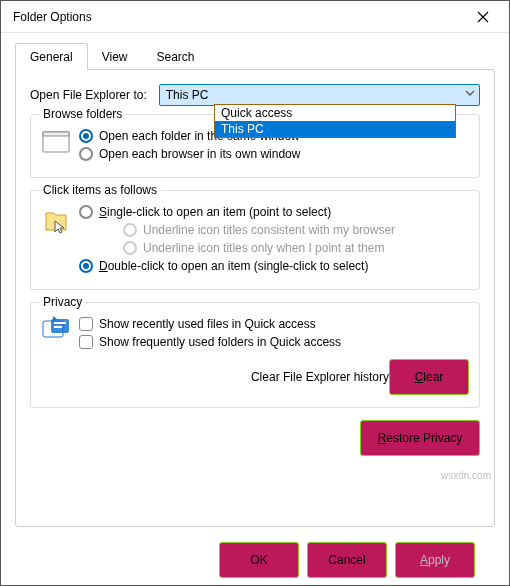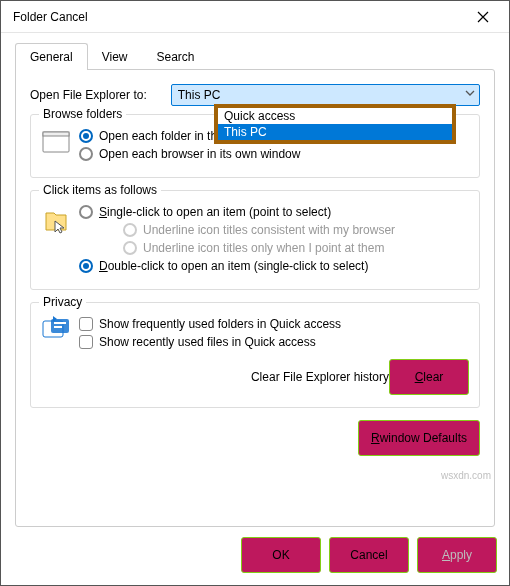--- a/index.html
+++ b/index.html
@@ -7,56 +7,56 @@
 .window { width: 510px; height: 586px; border: 1px solid #555; background: #fff; display: flex; flex-direction: column; }
 .titlebar { height: 32px; background: #fff; border-bottom: 1px solid #e5e5e5; display: flex; align-items: center; padding: 0 4px 0 12px; }
 .titlebar .title { flex: 1; font-size: 12px; color: #000; }
 .titlebar .close { width: 44px; height: 30px; display: flex; align-items: center; justify-content: center; color: #000; }
 .client { flex: 1; padding: 10px 14px 14px 14px; display: flex; flex-direction: column; position: relative; }
 .tabstrip { display: flex; position: relative; z-index: 2; }
 .tab { padding: 6px 14px 6px 14px; border: 1px solid #ccc; border-bottom: none; background: #fff; border-radius: 3px 3px 0 0; margin-right: -1px; cursor: default; position: relative; }
 .tab.inactive { border-color: transparent; background: transparent; }
 .tab.active { z-index: 3; }
 .tabpanel { border: 1px solid #ccc; background: #fff; margin-top: -1px; border-radius: 0 3px 3px 3px; padding: 14px 14px 14px 14px; flex: 1; position: relative; }
-.row-top { display: flex; align-items: center; gap: 24px; margin-bottom: 8px; }
+.row-top { display: flex; align-items: center; gap: 12px; margin-bottom: 8px; }
 .combo { flex: 1; height: 22px; border: 1px solid #0078d7; background: #cde8ff; padding: 0 20px 0 6px; position: relative; border-radius: 2px; }
 .combo .chev { position: absolute; right: 4px; top: 3px; color: #444; }
-.dropdown-list { position: absolute; left: 198px; right: 38px; top: 34px; border: 4px solid #a16207; background: #fff; z-index: 20; }
+.dropdown-list { position: absolute; left: 198px; right: 38px; top: 34px; border: 1px solid #a16207; background: #fff; z-index: 20; }
 .dropdown-list .opt { padding: 1px 6px; }
 .dropdown-list .opt.sel { background: #0078d7; color: #fff; }
 .fieldset { border: 1px solid #ddd; border-radius: 3px; margin: 8px 0 12px 0; padding: 12px 10px 12px 10px; position: relative; }
 .fieldset .legend { position: absolute; top: -8px; left: 8px; background: #fff; padding: 0 4px; color: #000; }
 .optrow { display: flex; align-items: center; gap: 6px; margin: 2px 0 4px 0; }
 .optrow.sub { margin-left: 44px; color: #999; }
 .ficon { width: 30px; height: 30px; flex-shrink: 0; display: flex; align-items: center; justify-content: center; }
 .radio { width: 14px; height: 14px; border: 2px solid #888; border-radius: 50%; display: inline-flex; align-items: center; justify-content: center; flex-shrink: 0; }
 .radio.checked { border-color: #0067c0; }
 .radio.checked::after { content: ""; width: 6px; height: 6px; border-radius: 50%; background: #0067c0; }
 .radio.dis { border-color: #ccc; }
 .chk { width: 14px; height: 14px; border: 1px solid #888; border-radius: 3px; flex-shrink: 0; }
 .btn { height: 36px; min-width: 80px; border: 1px solid #84cc16; border-radius: 3px; background: #be185d; display: inline-flex; align-items: center; justify-content: center; padding: 0 12px; }
 .btnrow-restore { text-align: right; margin: 4px 0 0 0; }
 .clear-row { display: flex; align-items: center; justify-content: flex-end; margin-top: 10px; padding-left: 2px; }
-.footer { height: 44px; border-top: 0; display: flex; align-items: flex-end; justify-content: flex-end; padding: 6px 12px 12px 18px; gap: 8px; }
+.footer { height: 44px; border-top: 0; display: flex; align-items: center; justify-content: flex-end; padding: 6px 34px 12px 18px; gap: 8px; }
 .u { text-decoration: underline; }
 .dim { color: #bdbdbd; }
 svg { display: block; }
 .watermark { position: absolute; right: 18px; bottom: 60px; font-size: 10px; color: #c0c0c0; margin-top: 6px; }
 .tabpanel-inner-scroll { height: 100%; }
 .privacy-body { display: flex; gap: 8px; }
 .privacy-body .pric { width: 30px; }
 .privacy-body .prcontent { flex: 1; }
 .combo-text{ line-height:20px;}
 </style>
 </head>
 <body>
 
 <div class="window">
   <div class="titlebar">
-    <div class="title">Folder Cancel</div>
+    <div class="title">Folder Options</div>
     <div class="close">
       <svg width="12" height="12" viewBox="0 0 12 12">
           <path d="M1 1 L11 11 M11 1 L1 11" stroke="#000" stroke-width="1.2"></path>
         </svg>
     </div>
   </div>
 
   <div class="client">
     <div class="tabstrip">
       <div class="tab active"><span>General</span></div>
@@ -144,39 +144,39 @@
                   <rect x="2" y="6" width="20" height="16" rx="2" fill="#fff" stroke="#1976d2"></rect>
                   <path d="M12 1l4 3-4 3z" fill="#1976d2"></path>
                   <rect x="10" y="4" width="18" height="14" rx="2" fill="#1976d2" opacity="0.85"></rect>
                   <rect x="13" y="7" width="12" height="2" fill="#fff"></rect>
                   <rect x="13" y="11" width="8" height="2" fill="#fff"></rect>
                 </svg>
             </div>
             <div class="prcontent">
               <div class="optrow">
                 <span class="chk"></span>
-                <span>Show frequently used folders in Quick access</span>
+                <span>Show recently used files in Quick access</span>
               </div>
               <div class="optrow">
                 <span class="chk"></span>
-                <span>Show recently used files in Quick access</span>
+                <span>Show frequently used folders in Quick access</span>
               </div>
               <div class="clear-row">
                 <span>Clear File Explorer history</span>
                 <span class="btn">
                     <span><span class="u">C</span><span>lear</span></span>
                   </span>
               </div>
             </div>
           </div>
         </div>
 
         <div class="btnrow-restore">
           <span class="btn" style="min-width:120px;">
-              <span><span class="u">R</span><span>window Defaults</span></span>
+              <span><span class="u">R</span><span>estore Privacy</span></span>
             </span>
         </div>
 
       </div>
     </div>
 
     <div class="watermark">wsxdn.com</div>
   </div>
 
   <div class="footer">

